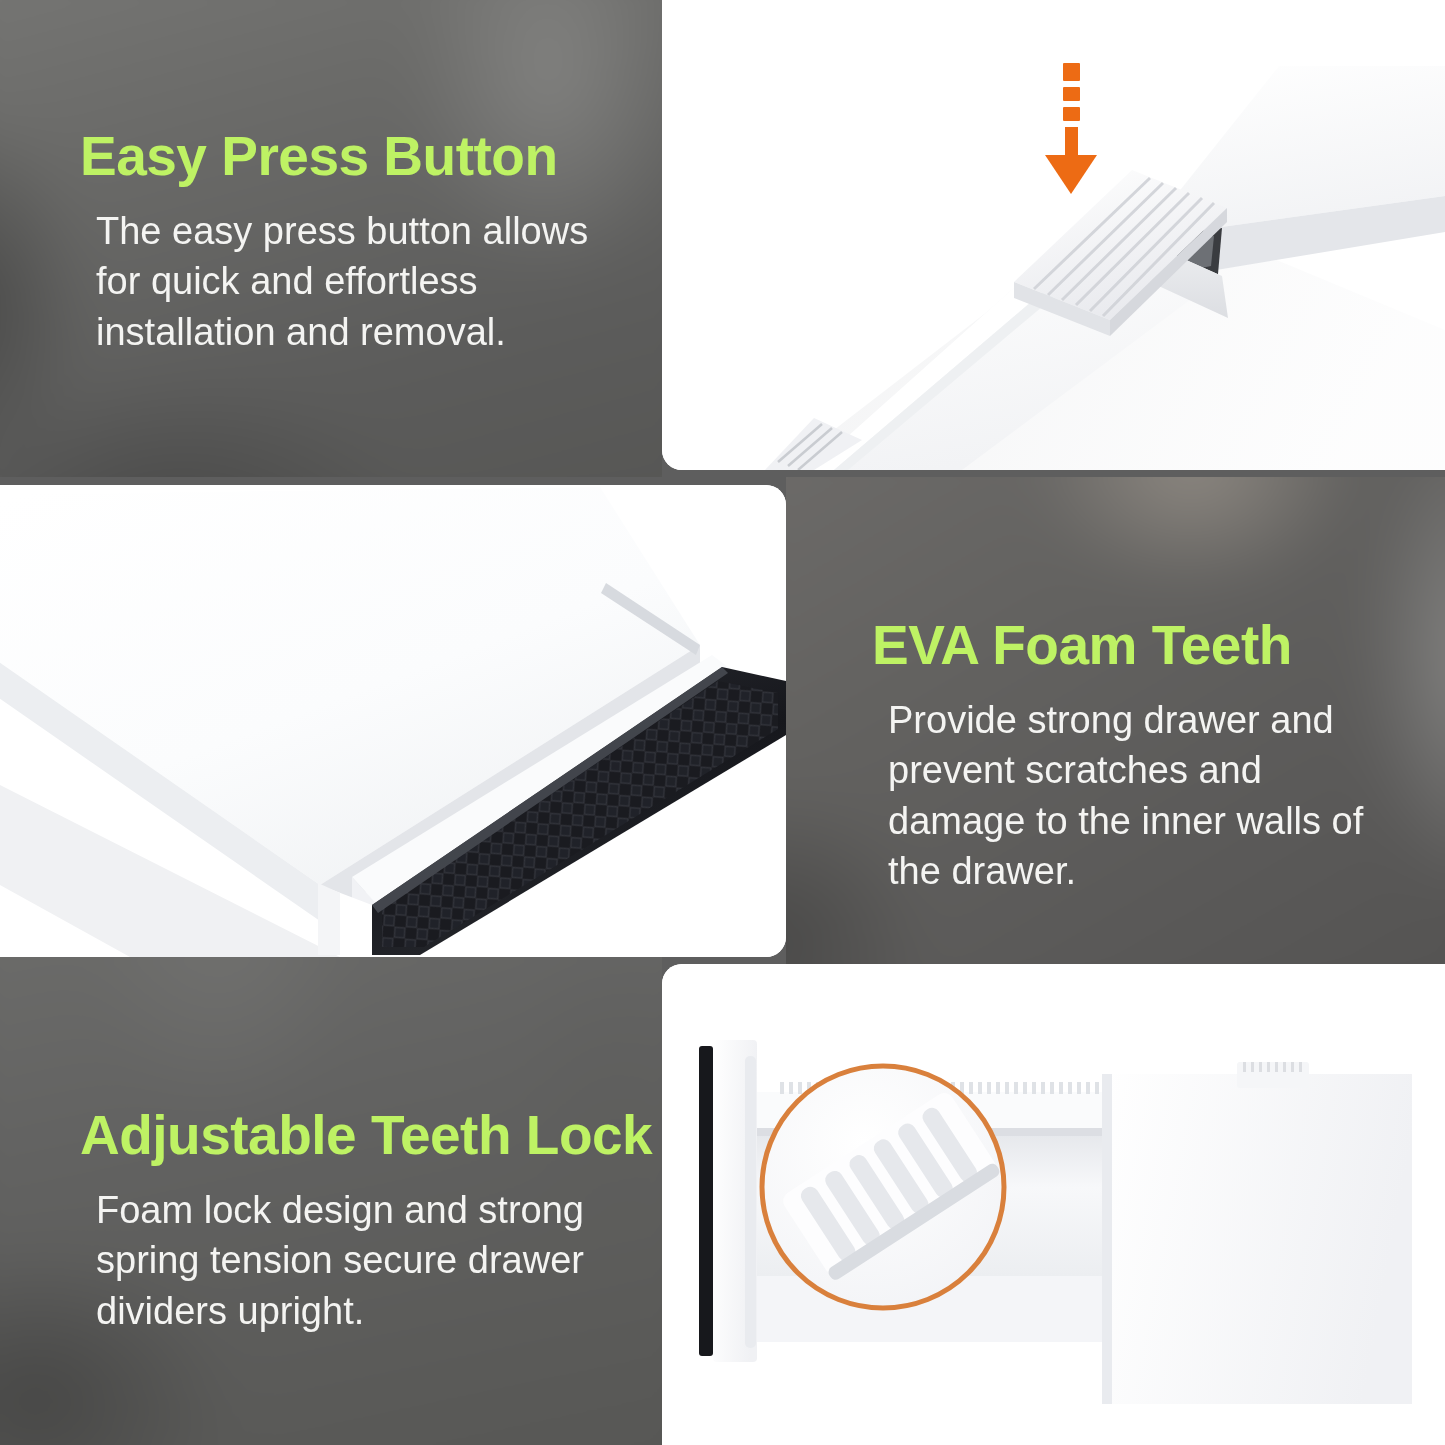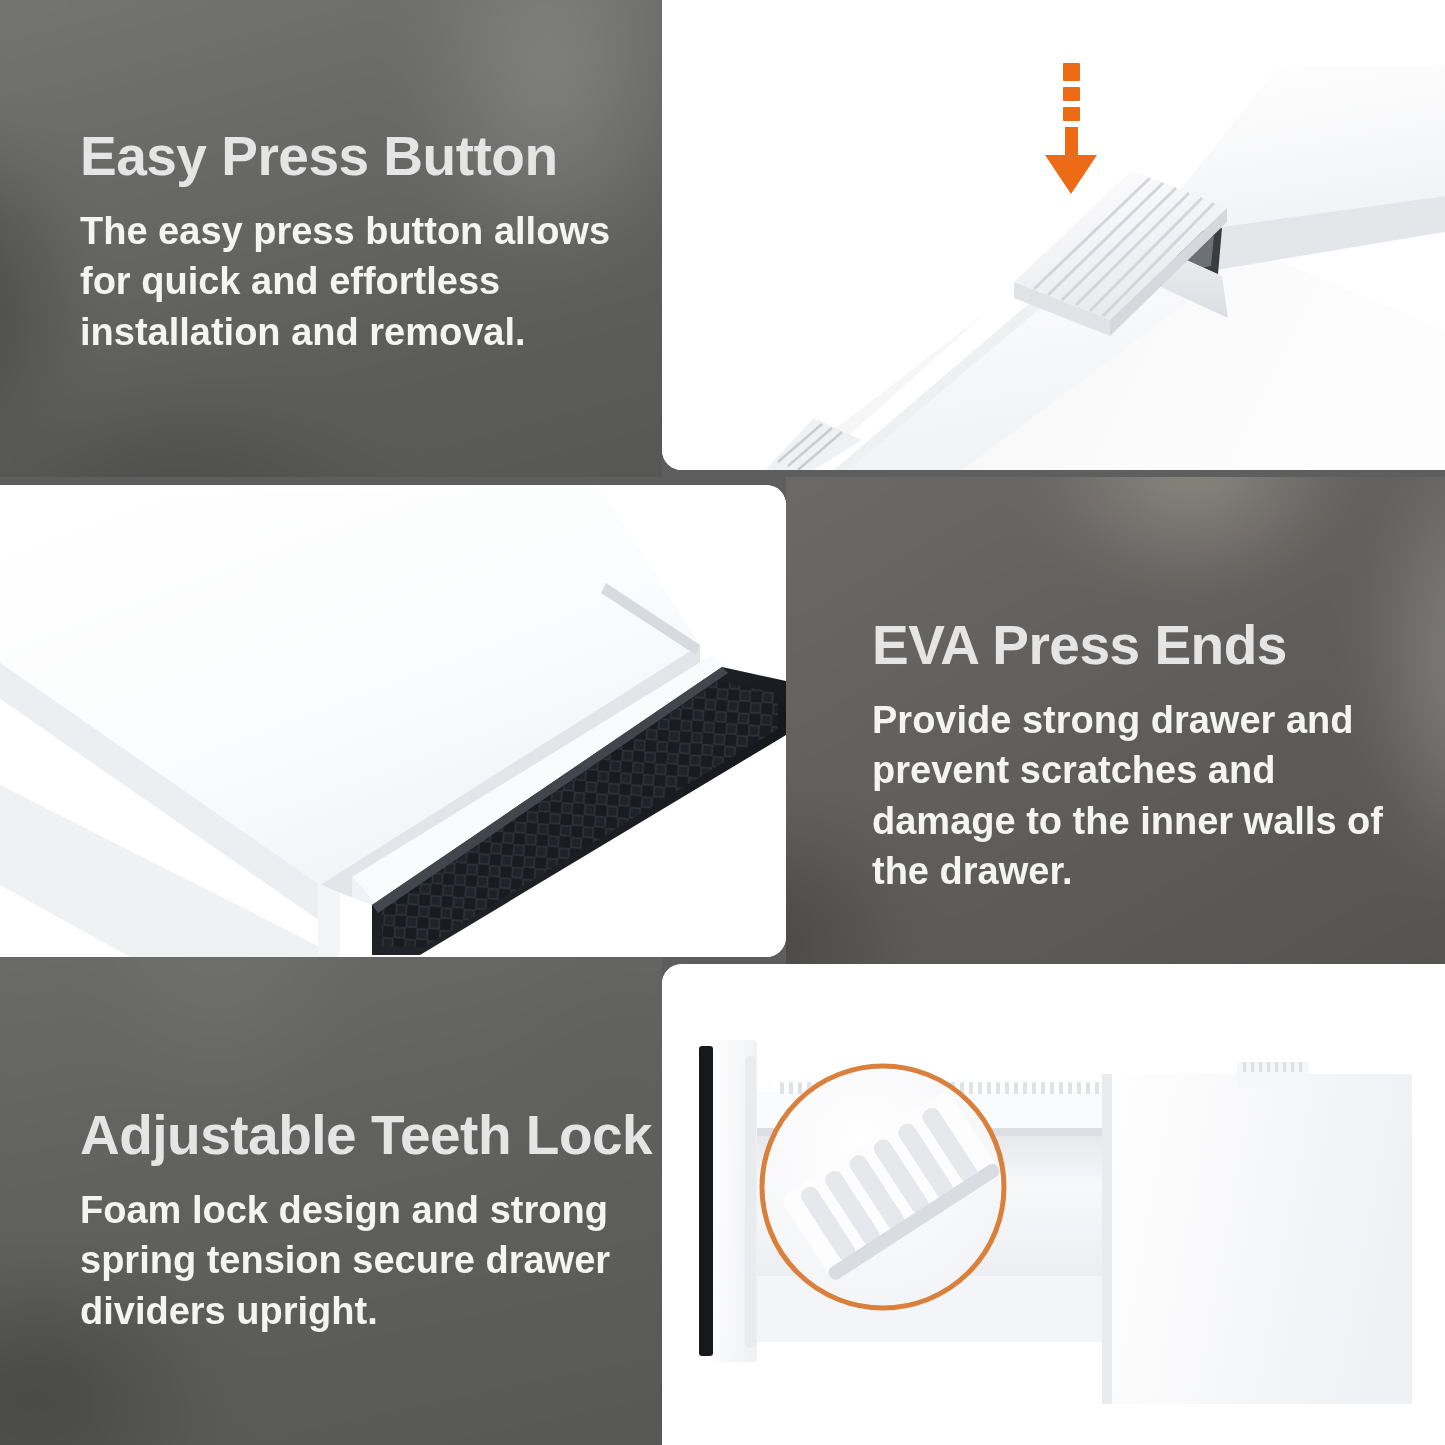--- a/index.html
+++ b/index.html
@@ -32,34 +32,34 @@
     position: absolute;
     inset: -60px;
     filter: blur(26px);
     opacity: 1;
   }
   .text-panel .txt {
     position: absolute;
     z-index: 3;
   }
   .feature-title {
-    color: #e5e5e5;
+    color: #bef264;
     font-size: 55px;
     font-weight: bold;
     letter-spacing: -0.5px;
     line-height: 1.05;
     margin: 0 0 20px 0;
     white-space: nowrap;
   }
   .feature-body {
     color: #f4f4f2;
     font-size: 38px;
-    font-weight: 700;
+    font-weight: 400;
     line-height: 1.33;
-    margin: 0;
+    margin: 16px;
   }
 
   
   .photo-panel {
     background: #ffffff;
   }
 
   
   #p-tl { left: 0; top: 0; width: 662px; height: 477px; }
   #p-tl .blurbg {
@@ -247,21 +247,21 @@
       </g>
 
       <polygon points="330,404 372,420 372,470 330,470" fill="#ffffff"></polygon>
       <polygon points="318,398 340,408 340,470 318,470" fill="#f4f5f7"></polygon>
     </svg>
   </div>
 
   <div class="panel text-panel" id="p-mr">
     <div class="blurbg"></div>
     <div class="txt">
-      <h2 class="feature-title">EVA Press Ends</h2>
+      <h2 class="feature-title">EVA Foam Teeth</h2>
       <p class="feature-body">Provide strong drawer and prevent scratches and damage to the inner walls of the drawer.</p>
     </div>
   </div>
 
   <div class="panel text-panel" id="p-bl">
     <div class="blurbg"></div>
     <div class="txt">
       <h2 class="feature-title">Adjustable Teeth Lock</h2>
       <p class="feature-body">Foam lock design and strong spring tension secure drawer dividers upright.</p>
     </div>

